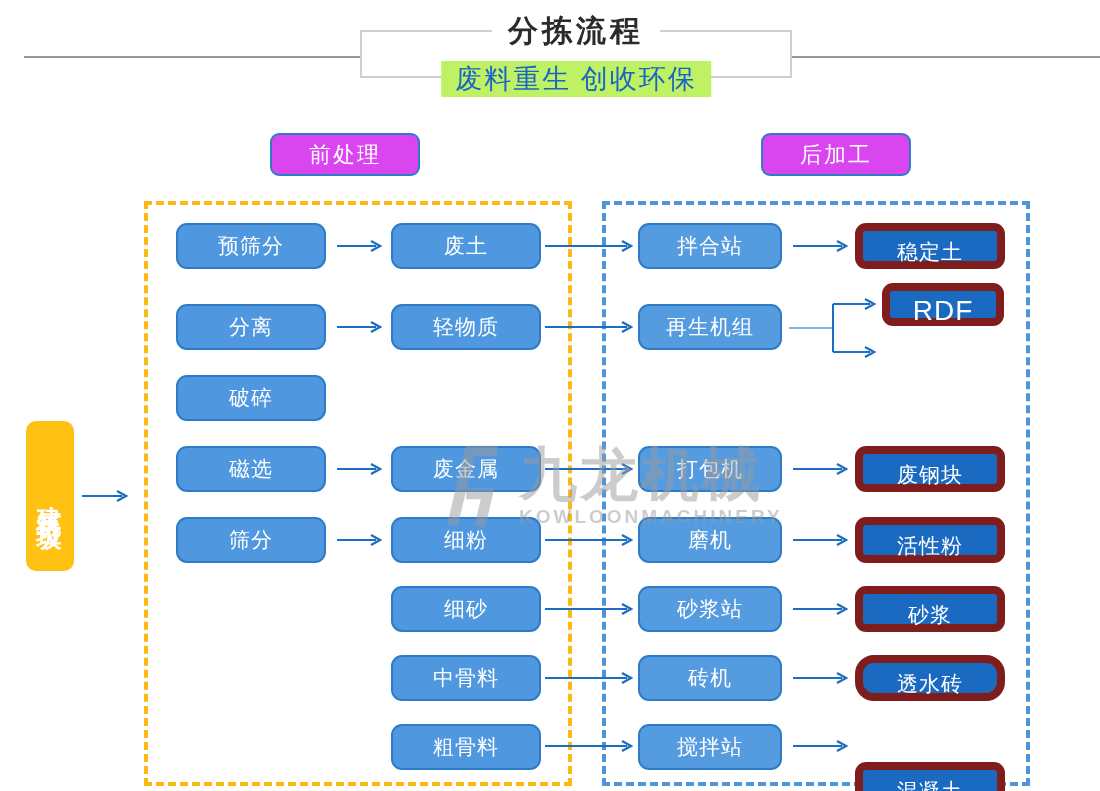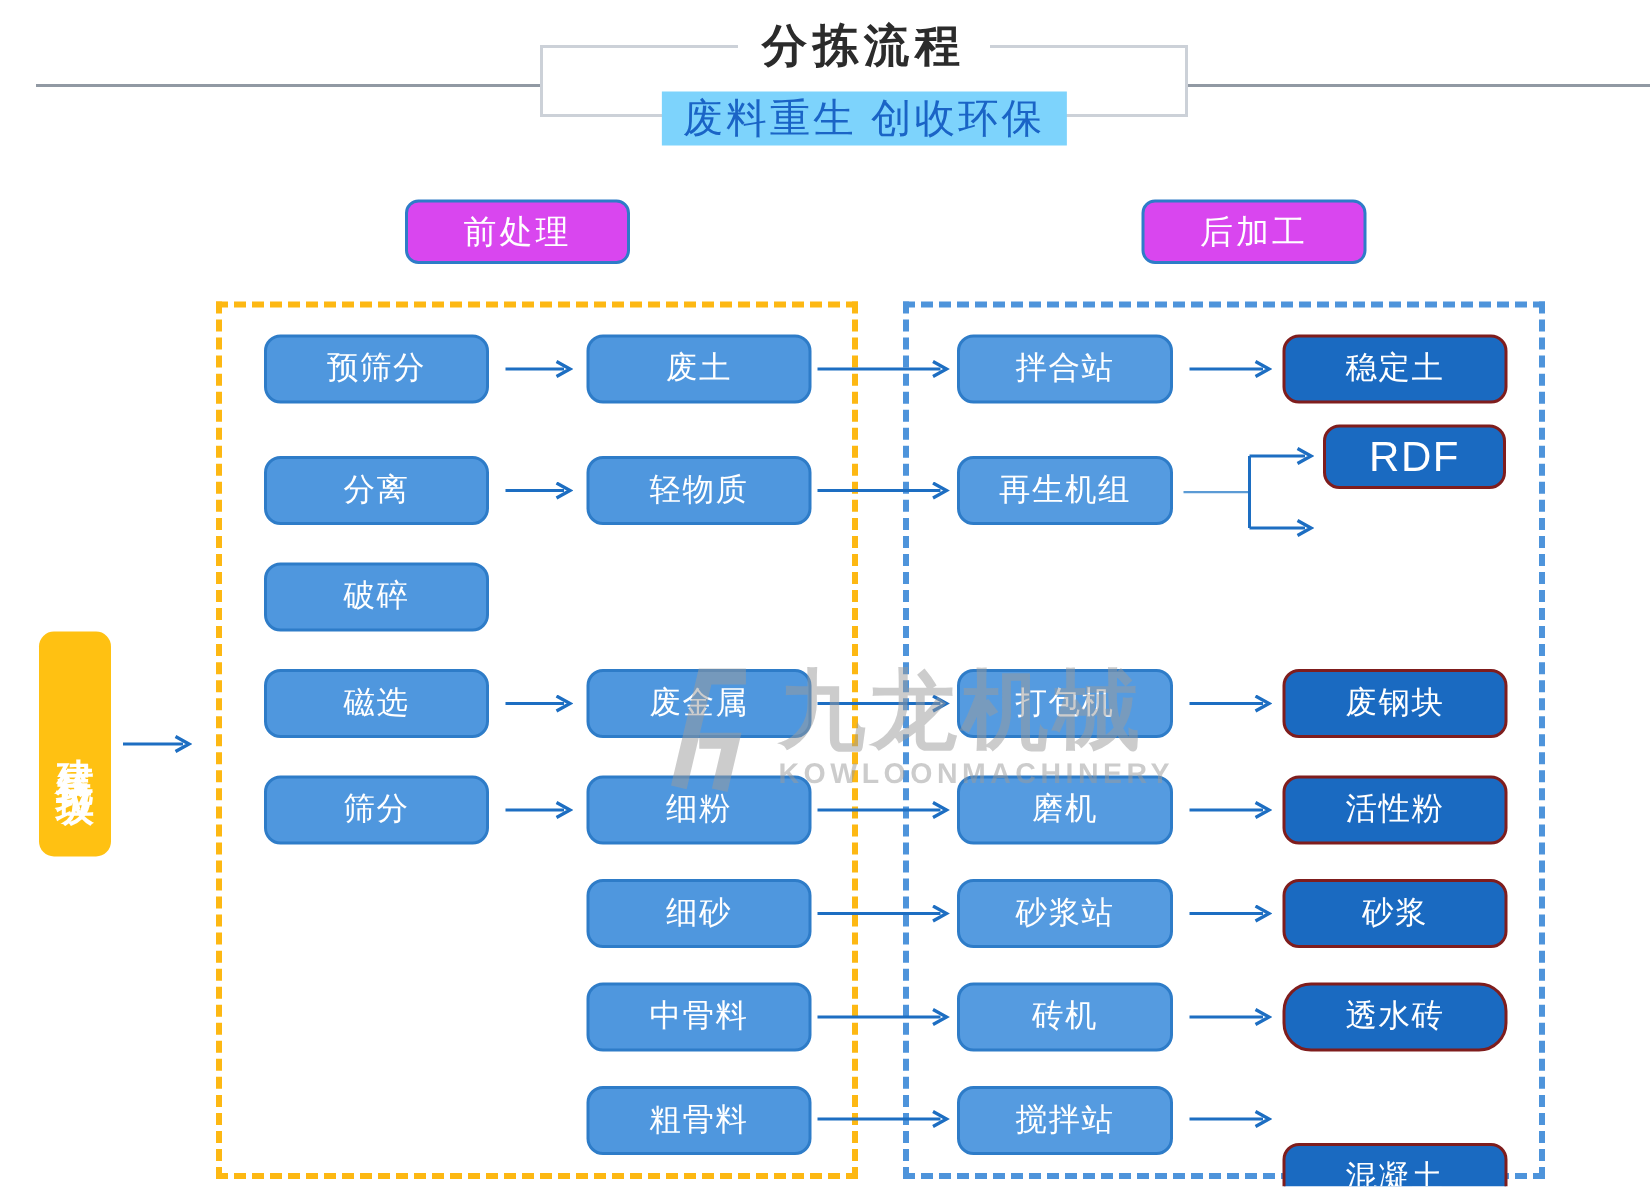--- a/index.html
+++ b/index.html
@@ -9,36 +9,36 @@
     margin-left:24px;
   }
   
   .hline{position:absolute;top:56px;height:2px;background:#9199a3;z-index:1;}
   .title-frame{position:absolute;left:336px;top:30px;width:432px;height:48px;
     border:2px solid #ccd1d8;box-sizing:border-box;background:transparent;z-index:1;}
   .main-title{position:absolute;left:552px;top:31px;transform:translate(-50%,-50%);
     background:#fff;padding:0 16px;font-size:30px;font-weight:bold;color:#2b2b2b;
     letter-spacing:4px;white-space:nowrap;z-index:2;}
   .sub-title{position:absolute;left:552px;top:79px;transform:translate(-50%,-50%);
-    background:#7dd3fc;padding:0 14px;font-size:27px;color:#1a64c6;
+    background:#bef264;padding:0 14px;font-size:27px;color:#1a64c6;
     letter-spacing:2px;white-space:nowrap;z-index:2;}
   
   .section-label{position:absolute;width:150px;height:43px;line-height:39px;box-sizing:border-box;
     border-radius:9px;background:#d946ef;border:2px solid #2e7cc8;color:#fff;
     font-size:22px;text-align:center;letter-spacing:2px;z-index:3;}
   
   .dash{position:absolute;top:201px;width:428px;height:585px;box-sizing:border-box;z-index:1;}
   .dash-pre{left:120px;border:4px dashed #fdb813;}
   .dash-post{left:578px;border:4px dashed #4e94db;}
   
   .box{position:absolute;height:46px;line-height:42px;box-sizing:border-box;border-radius:11px;
     text-align:center;color:#fff;font-size:21px;letter-spacing:1px;z-index:3;}
   .blue{background:#4f97de;border:2px solid #2e7cc8;}
   .blue2{background:#559be0;border:2px solid #2e7cc8;}
-  .dark{background:#1a6ac1;border:2px solid #7f1d1d;}
+  .dark{background:#1a6ac1;border:8px solid #7f1d1d;}
   .col-a{left:152px;width:150px;}
   .col-b{left:367px;width:150px;}
   .col-c{left:614px;width:144px;}
   .col-d{left:831px;width:150px;}
   .col-d-sm{left:858px;width:122px;height:43px;line-height:39px;}
   
   .source-box{position:absolute;left:2px;top:421px;width:48px;height:150px;background:#ffc112;
     border-radius:10px;color:#fff;font-size:25px;font-weight:bold;z-index:3;
     display:flex;align-items:center;justify-content:center;
     writing-mode:vertical-rl;text-orientation:upright;letter-spacing:7px;padding-top:6px;box-sizing:border-box;}

